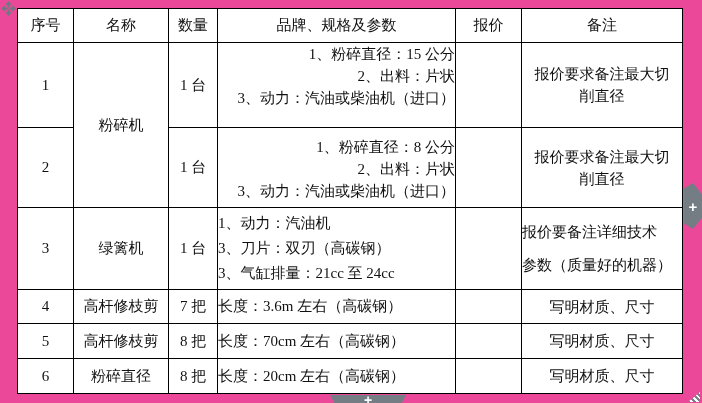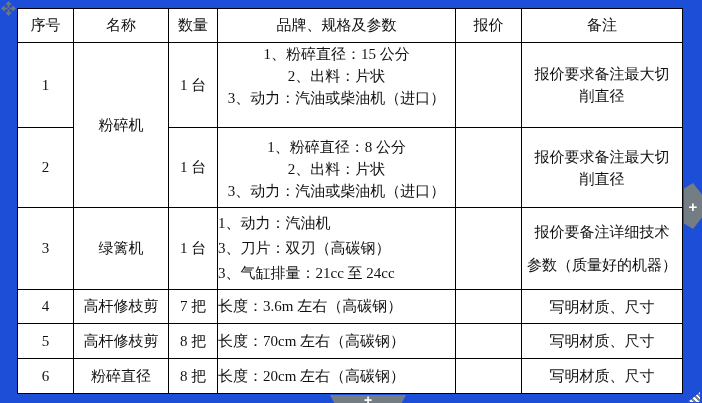--- a/index.html
+++ b/index.html
@@ -1,33 +1,33 @@
 <!DOCTYPE html>
 <html><head>
 <meta charset="utf-8">
 <style>
   html,body{margin:0;padding:0;}
   body{width:702px;height:403px;background:#fff;font-family:"Liberation Serif","DejaVu Serif",serif;}
-  .stage{position:relative;width:702px;height:403px;overflow:hidden;background:#1d4ed8;text-decoration:underline;}
+  .stage{position:relative;width:702px;height:403px;overflow:hidden;background:#ec4899;text-decoration:underline;}
 
   
   .move-handle{position:absolute;left:1px;top:1px;width:15px;height:15px;cursor:move;}
 
   
   table.doc{position:absolute;left:17px;top:8px;border-collapse:collapse;table-layout:fixed;
             font-size:15px;color:#111;}
   table.doc td,table.doc th{border:1px solid #000;font-weight:normal;overflow:hidden;
             padding:0;background:#fff;}
   .c{text-align:center;vertical-align:middle;}
   .hdr{text-align:center;vertical-align:middle;height:33px;}
-  .specs{text-align:center;vertical-align:top;padding:5px 2px 0 6px;line-height:22px;}
+  .specs{text-align:right;vertical-align:top;padding:5px 2px 0 6px;line-height:22px;}
   .specs-mid{text-align:left;vertical-align:middle;padding:0 2px 0 6px;line-height:25px;margin-top:48px;}
   .specs-one{text-align:left;vertical-align:middle;padding:0 2px 0 6px;}
   .remark-c{text-align:center;vertical-align:middle;line-height:22px;padding:0 4px;margin-top:28px;}
-  .remark-l{text-align:center;vertical-align:middle;line-height:33px;padding:0 4px 0 7px;}
+  .remark-l{text-align:left;vertical-align:middle;line-height:33px;padding:0 4px 0 7px;}
 
   
   .edge-handle{position:absolute;background:#747d84;color:#fff;display:flex;
                align-items:center;justify-content:center;
                font-family:"Liberation Sans","DejaVu Sans",sans-serif;
                font-weight:bold;cursor:pointer;}
   .edge-right{left:684px;top:183px;width:18px;height:46px;font-size:15px;
               clip-path:polygon(0 12%,50% 0,100% 25%,100% 75%,50% 100%,0 88%);}
   .edge-bottom{left:330px;top:395px;width:76px;height:14px;font-size:14px;
                align-items:flex-start;line-height:11px;

